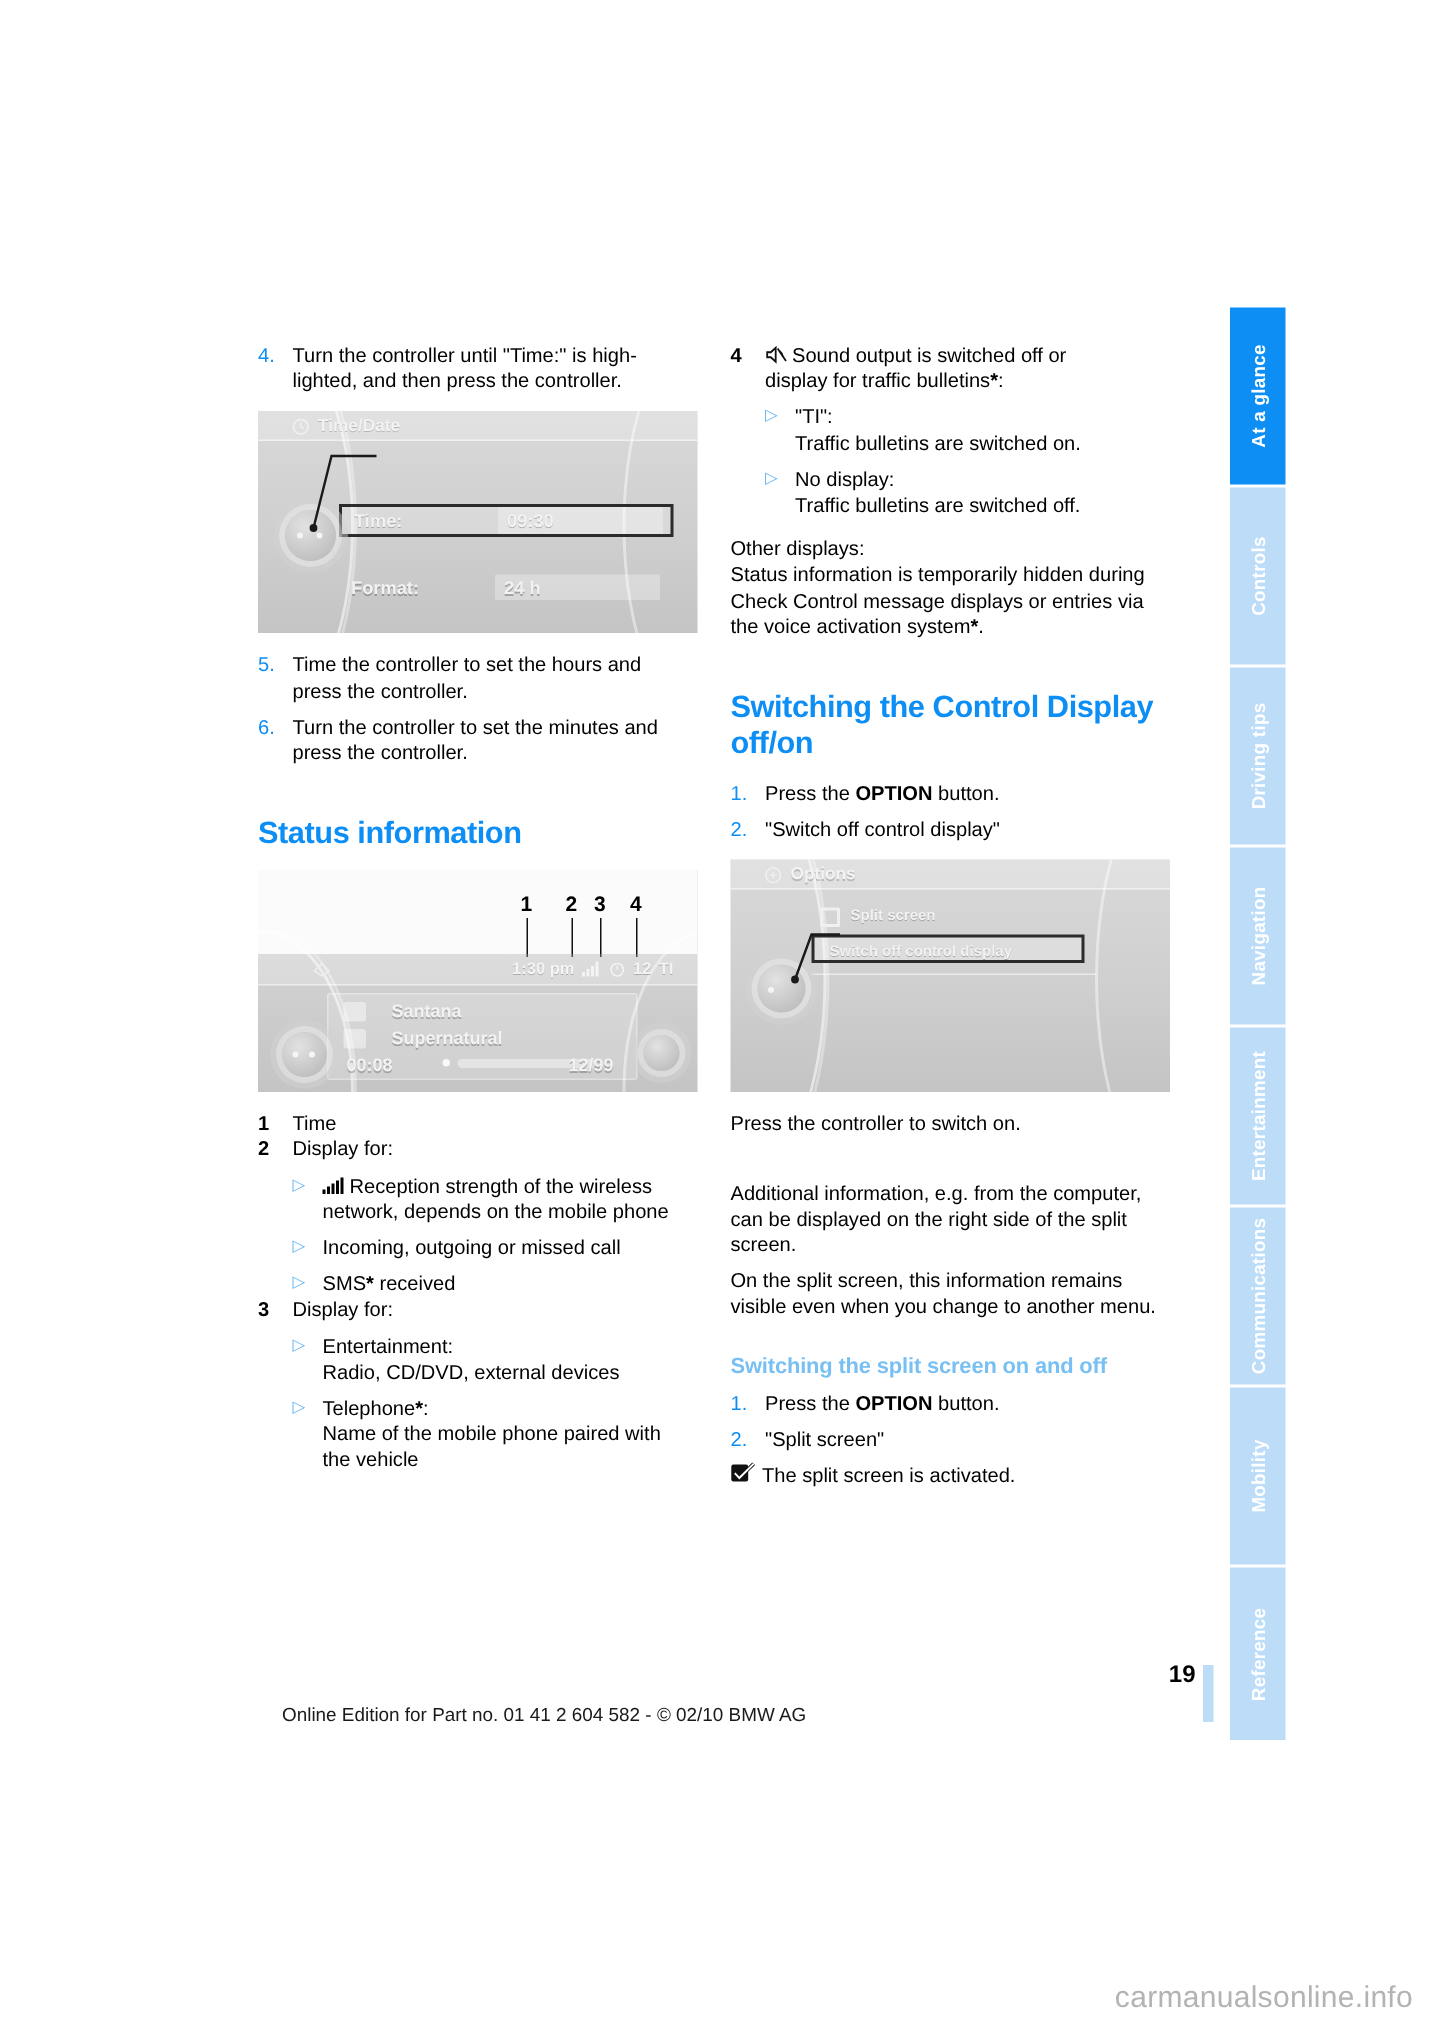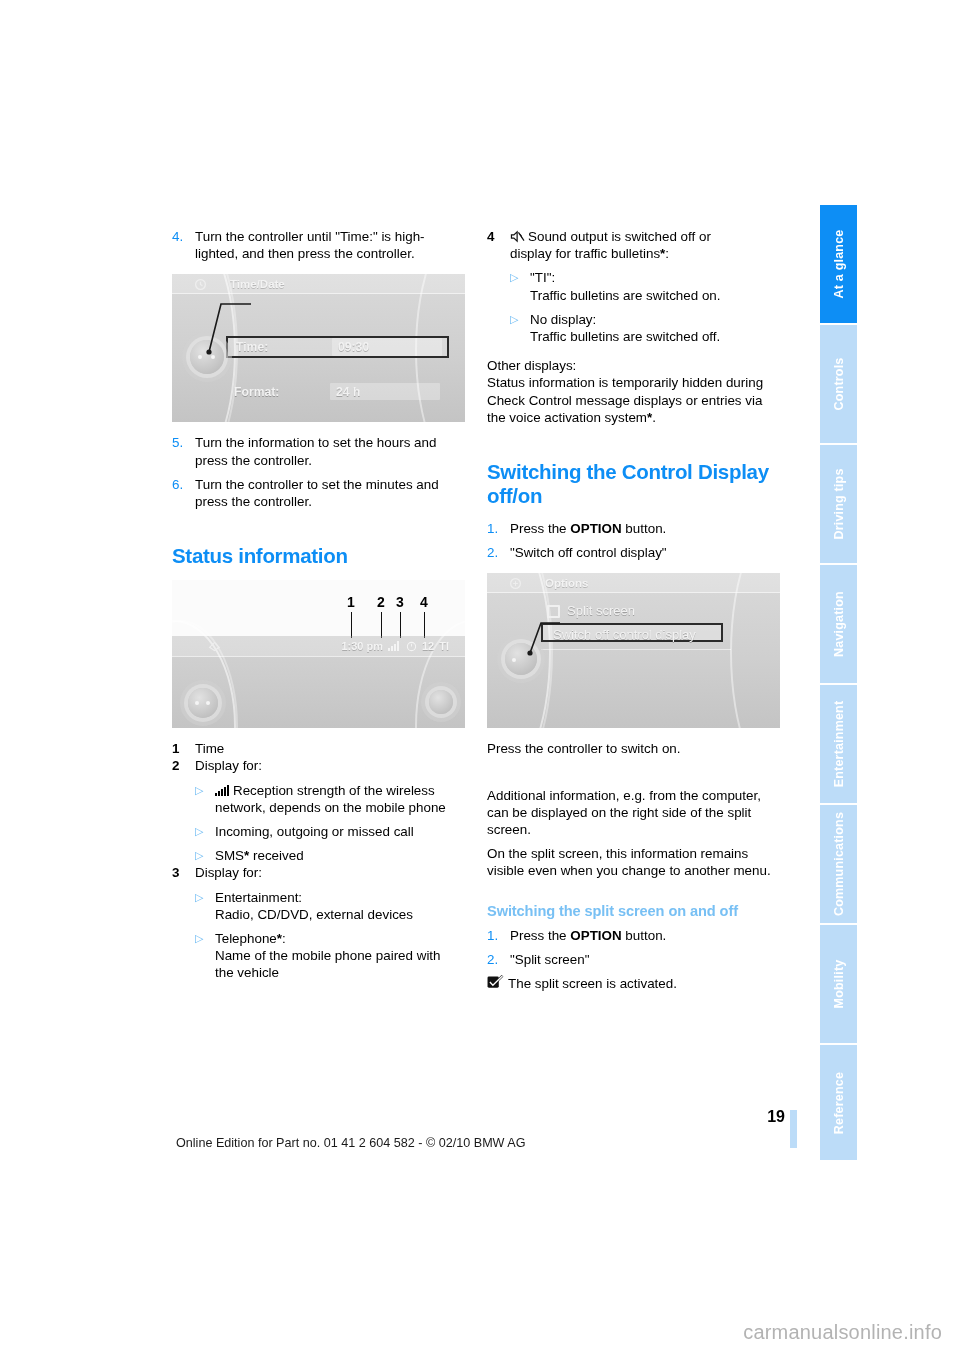--- a/index.html
+++ b/index.html
@@ -197,21 +197,21 @@
     position: absolute;
     left: 0; top: 0;
     width: 100%;
     height: 20px;
     background: rgba(255,255,255,0.22);
     border-bottom: 1px solid rgba(255,255,255,0.55);
     color: #f3f3f3;
     font-size: 11.5px;
     font-weight: bold;
     line-height: 20px;
-    padding-left: 58px;
+    padding-left: 40px;
     box-sizing: border-box;
     text-shadow: 0 1px 0 rgba(0,0,0,0.18);
   }
   .cd-titlebar .tb-icon {
     position: absolute;
     left: 22px; top: 4px;
     width: 13px; height: 13px;
     opacity: 0.9;
   }
 
@@ -363,22 +363,22 @@
     width: 5px; height: 5px;
     border-radius: 50%;
     background: rgba(255,255,255,0.85);
   }
 
   
   .opt-item {
     position: absolute;
     left: 58px;
     color: #f2f2f2;
-    font-size: 13px;
-    font-weight: normal;
+    font-size: 10px;
+    font-weight: bold;
     text-shadow: 0 1px 0 rgba(0,0,0,0.25);
   }
   .opt-check {
     position: absolute;
     left: 60px;
     width: 9px; height: 9px;
     border: 2px solid #f0f0f0;
     border-radius: 1px;
   }
   .opt-sel {
@@ -394,21 +394,21 @@
     position: absolute;
     left: 54px;
     width: 190px;
     height: 1px;
     background: rgba(255,255,255,0.55);
   }
 
   
   .footer {
     position: absolute;
-    left: 4px;
+    left: 16px;
     top: 1108px;
     width: 820px;
     height: 60px;
   }
   .page-no {
     position: absolute;
     right: 39px;
     top: 0px;
     font-size: 16px;
     font-weight: bold;
@@ -521,21 +521,21 @@
         <path d="M45 2 L15 2 L3 50" fill="none" stroke="#1a1a1a" stroke-width="1.6"></path>
         <circle cx="3" cy="50" r="2.6" fill="#1a1a1a"></circle>
       </svg>
     </div>
 
     <div class="gap-m"></div>
 
     <div class="step">
       <div class="step-num">5.</div>
       <div class="step-body">
-        <div>Turn the information to set the hours and</div>
+        <div>Time the controller to set the hours and</div>
         <div>press the controller.</div>
       </div>
     </div>
 
     <div class="gap-s"></div>
 
     <div class="step">
       <div class="step-num">6.</div>
       <div class="step-body">
         <div>Turn the controller to set the minutes and</div>
@@ -579,20 +579,30 @@
             </span>
           <svg style="width:11px;height:11px;" viewBox="0 0 16 16">
             <circle cx="8" cy="8" r="6" fill="none" stroke="#f4f4f4" stroke-width="1.5"></circle>
             <path d="M8 4v4" stroke="#f4f4f4" stroke-width="1.4" fill="none"></path>
           </svg>
           <span>12</span>
           <span>TI</span>
         </div>
       </div>
 
+      <div class="media-panel">
+        <span class="media-ico" style="top:5px;"></span>
+        <span class="media-ico" style="top:23px;"></span>
+        <span class="media-line" style="top:3px;">Santana</span>
+        <span class="media-line" style="top:21px;">Supernatural</span>
+        <span class="media-line" style="left:12px; top:39px;">00:08</span>
+        <span class="prog-dot"></span>
+        <span class="prog-track"></span>
+        <span class="media-line" style="left:160px; top:39px;">12/99</span>
+      </div>
 
       <div class="knob" style="left:16px; top:108px; width:30px; height:30px;">
         <span class="dot" style="left:7px;"></span>
         <span class="dot" style="left:18px;"></span>
       </div>
       <div class="knob" style="right:12px; top:110px; width:24px; height:24px;"></div>
     </div>
 
     <div class="gap-m"></div>
 

